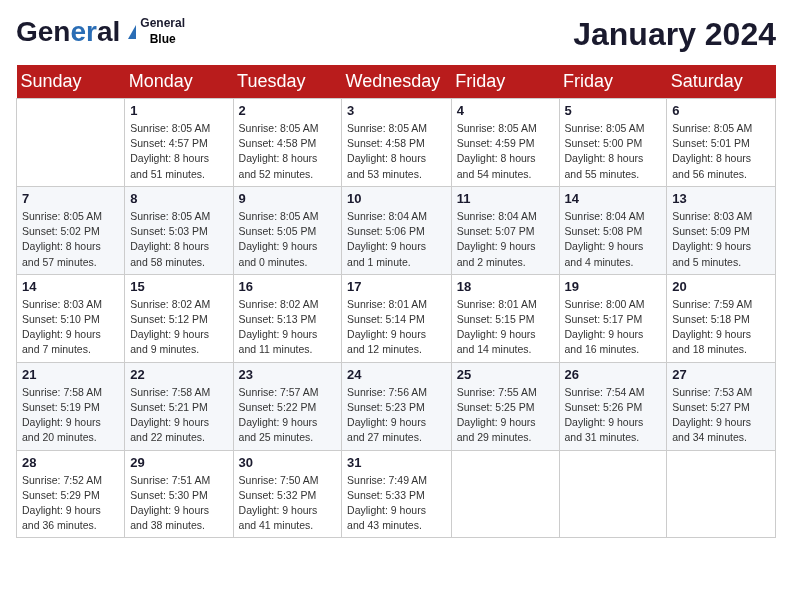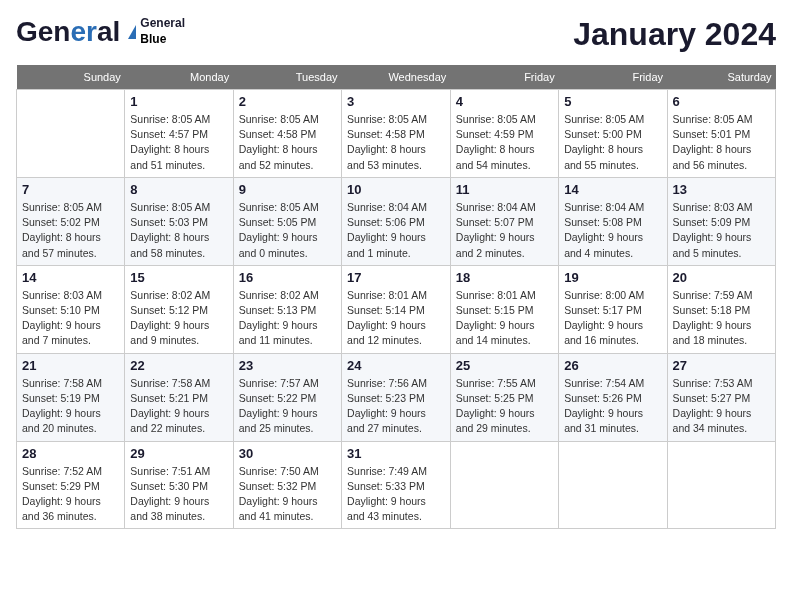--- a/index.html
+++ b/index.html
@@ -27,25 +27,25 @@
     .location-title {
       font-size: 16px;
       color: #1a1a2e;
     }
     .calendar {
       width: 100%;
       border-collapse: collapse;
       font-size: 11px;
     }
     .calendar th {
-      background: #737373;
+      background: #b91c1c;
       color: #fff;
       padding: 6px 4px;
-      text-align: right;
-      font-size: 11px;
+      text-align: left;
+      font-size: 18px;
       font-weight: normal;
     }
     .calendar td {
       border: 1px solid #ccc;
       vertical-align: top;
       padding: 4px 5px;
       width: 110px;
       min-height: 80px;
       background: #fff;
     }
@@ -65,20 +65,21 @@
       line-height: 1.45;
     }
     .empty-cell {
       background: #fff !important;
     }
     
     .logo-wrapper {
       display: flex;
       align-items: center;
       gap: 4px;
+      text-align: center;
     }
     .logo-right {
       display: flex;
       flex-direction: column;
       justify-content: center;
     }
     .logo-triangle {
       display: inline-block;
       width: 0;
       height: 0;

